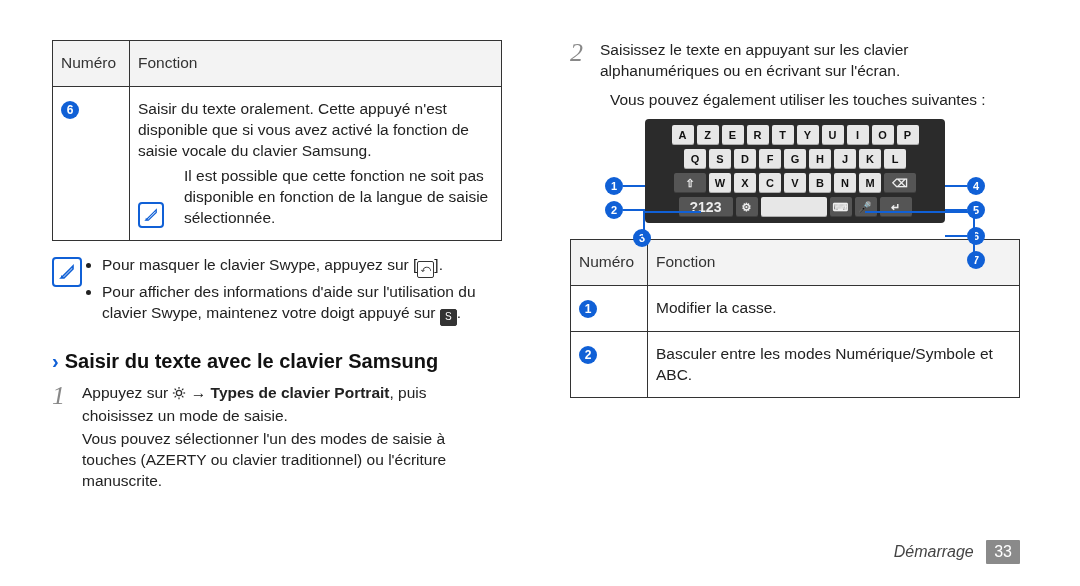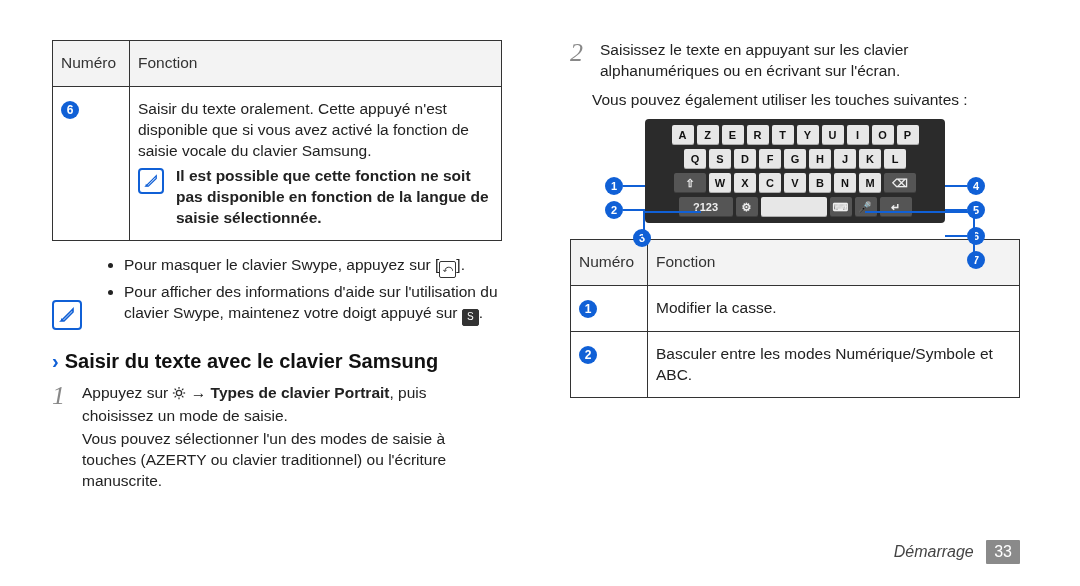--- a/index.html
+++ b/index.html
@@ -56,42 +56,41 @@
   border-radius: 50%;
   background: #1060d6;
   color: #fff;
   font-size: 12px;
   font-weight: bold;
   line-height: 18px;
   text-align: center;
 }
 .note-row {
   display: flex;
-  align-items: flex-start;
-  gap: 12px;
+  align-items: flex-end;
+  gap: 20px;
   margin-top: 4px;
-  font-weight: bold;
 }
 .note-icon {
   width: 22px;
   height: 22px;
   border-radius: 4px;
   border: 2px solid #1060d6;
   color: #1060d6;
   display: flex;
   align-items: center;
   justify-content: center;
   font-size: 14px;
   flex: 0 0 auto;
   margin-top: 2px;
 }
 .tips {
   display: flex;
-  align-items: flex-end;
-  gap: 24px;
+  align-items: flex-start;
+  gap: 2px;
   margin-top: 10px;
   margin-bottom: 14px;
 }
 .tips ul {
   margin: 0;
   padding-left: 18px;
 }
 .tips li {
   margin-bottom: 4px;
 }
@@ -314,21 +313,21 @@
 
   <div class="col right">
 
     <div class="step">
       <div class="num">2</div>
       <div class="body">
         <div>Saisissez le texte en appuyant sur les clavier alphanumériques ou en écrivant sur l'écran.</div>
       </div>
     </div>
 
-    <div style="margin-left:22px">Vous pouvez également utiliser les touches suivantes :</div>
+    <div style="margin-left:40px">Vous pouvez également utiliser les touches suivantes :</div>
 
     <div class="kbd-wrap">
       <div class="kbd">
         <div class="kbd-row">
           <span class="key">A</span>
           <span class="key">Z</span>
           <span class="key">E</span>
           <span class="key">R</span>
           <span class="key">T</span>
           <span class="key">Y</span>
@@ -353,21 +352,21 @@
           <span class="key">W</span>
           <span class="key">X</span>
           <span class="key">C</span>
           <span class="key">V</span>
           <span class="key">B</span>
           <span class="key">N</span>
           <span class="key">M</span>
           <span class="key dark wide1">⌫</span>
         </div>
         <div class="kbd-row">
-          <span class="key dark wide2" style="font-size:11px">?123</span>
+          <span class="key dark wide2" style="font-size:14px">?123</span>
           <span class="key dark">⚙</span>
           <span class="key wide3">&nbsp;</span>
           <span class="key dark">⌨</span>
           <span class="key dark">🎤</span>
           <span class="key dark wide1">↵</span>
         </div>
       </div>
 
       <div class="marker left" style="top:58px; left:-40px">
         <span class="dot">1</span>

